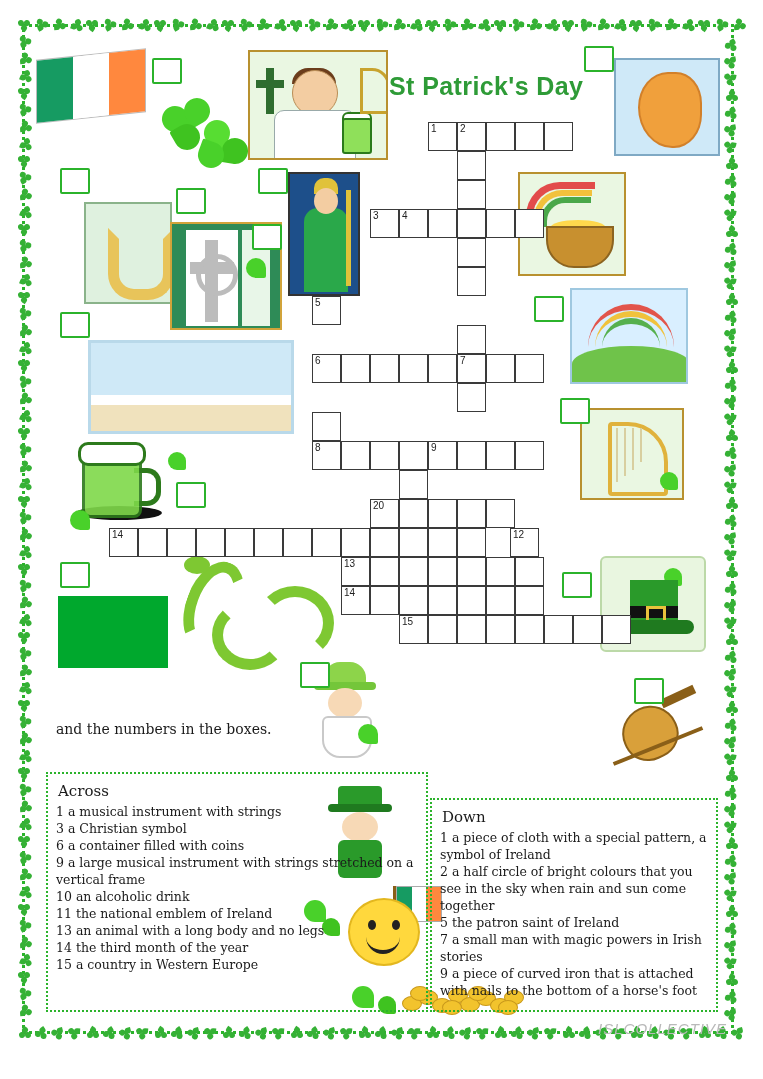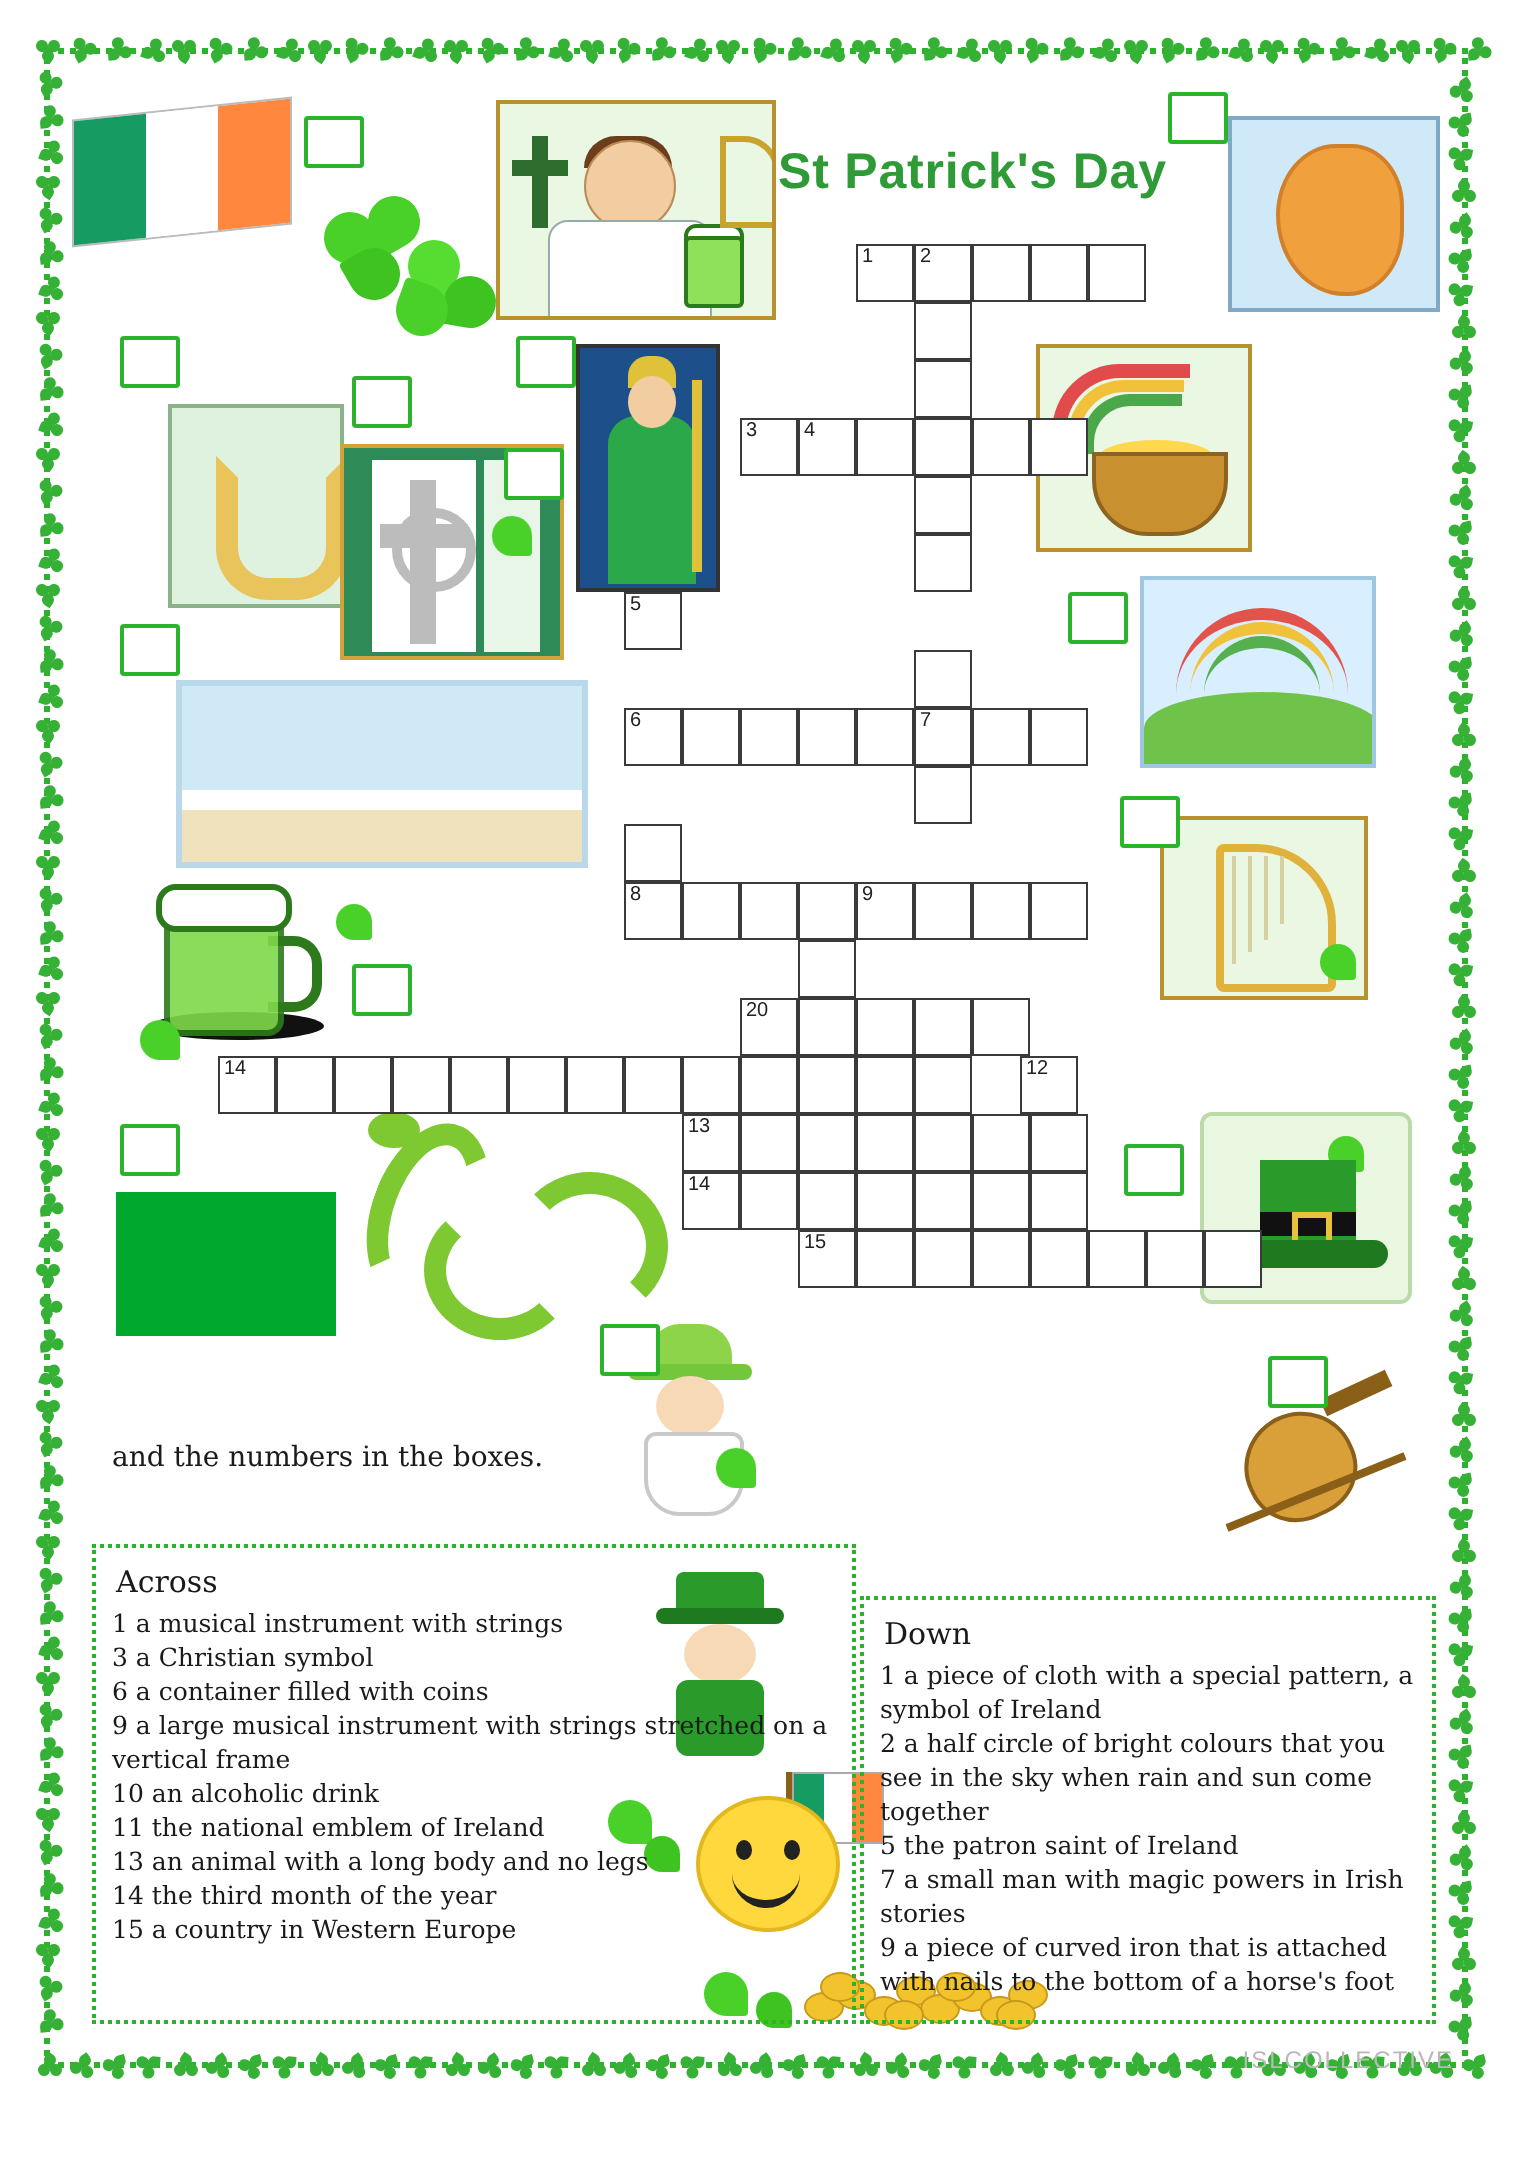--- a/index.html
+++ b/index.html
@@ -170,21 +170,21 @@
   
   .instr{position:absolute;left:56px;top:718px;width:320px;font-size:14px;line-height:22px;
          font-family:"DejaVu Serif",serif;color:#1b1b1b;}
   .clue-box{position:absolute;box-sizing:border-box;border:2px dotted #2bb32b;padding:6px 8px;}
   .clue-across{left:46px;top:772px;width:382px;height:240px;}
   .clue-down{left:430px;top:798px;width:288px;height:214px;}
   .clue-head{font-size:15px;font-family:"DejaVu Serif",serif;margin:2px 0 3px 2px;}
   .clue-list{margin:0;padding:0;list-style:none;}
   .clue-list li{font-size:12.5px;line-height:17px;font-family:"DejaVu Serif",serif;}
   .clue-list li span.sup{font-size:9px;vertical-align:super;}
-  .credit{position:absolute;right:36px;bottom:42px;font-size:12px;color:#b9b9b9;letter-spacing:1px;}
+  .credit{position:absolute;right:36px;bottom:42px;font-size:15px;color:#b9b9b9;letter-spacing:1px;font-style:italic;}
 </style>
 </head>
 <body>
 
 <div class="border-frame"></div>
 <div class="border-dots" id="shamrock-border">
     <div class="sham" style="left: 0px; top: 0px; transform: rotate(0deg);">
       <span class="a"></span>
       <span class="b"></span>
       <span class="c"></span>

